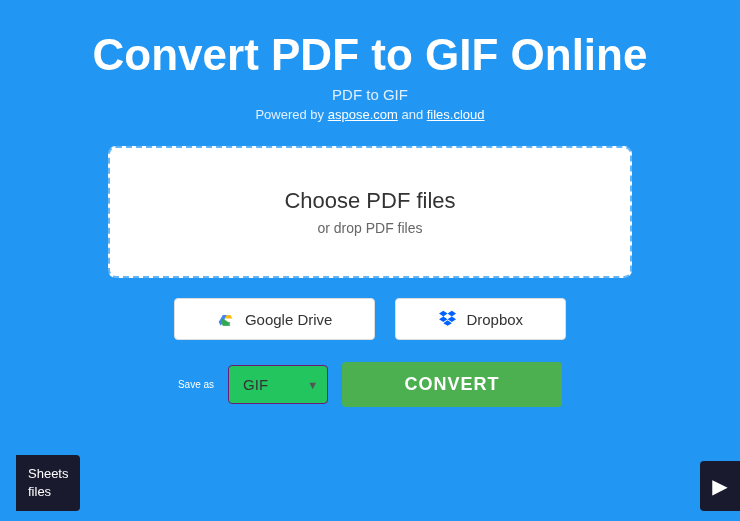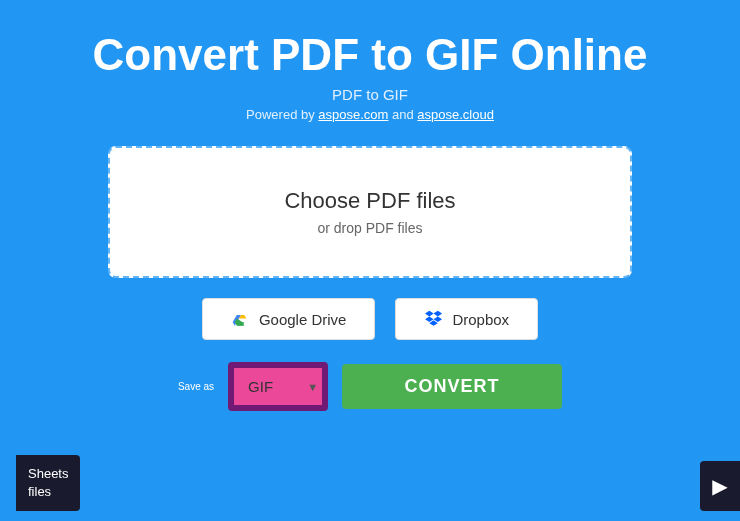--- a/index.html
+++ b/index.html
@@ -77,21 +77,21 @@
     .cloud-buttons {
       display: flex;
       gap: 20px;
       margin-bottom: 22px;
     }
 
     .cloud-btn {
       display: flex;
       align-items: center;
       gap: 8px;
-      padding: 10px 28px;
+      padding: 10px 42px;
       background: #ffffff;
       border: 1px solid #ddd;
       border-radius: 4px;
       font-size: 15px;
       color: #333;
       cursor: pointer;
       font-weight: 400;
     }
 
     .gdrive-icon {
@@ -123,23 +123,23 @@
     }
 
     .save-as-label {
       color: #ffffff;
       font-size: 10px;
     }
 
     .format-select {
       padding: 10px 14px;
       font-size: 15px;
-      border: 6px solid #701a75;
+      border: 1px solid #701a75;
       border-radius: 4px;
-      background: #ec4899;
+      background: #22c55e;
       color: #333;
       min-width: 100px;
       appearance: none;
       -webkit-appearance: none;
       cursor: pointer;
       padding-right: 32px;
       position: relative;
     }
 
     .select-wrapper {
@@ -205,21 +205,21 @@
 </head>
 <body>
 
 <div class="main-container">
 
   <h1 class="page-title">Convert PDF to GIF Online</h1>
 
   <p class="page-subtitle">PDF to GIF</p>
 
   <p class="powered-by">
-    <span>Powered by </span><a href="#">aspose.com</a><span> and </span><a href="#">aspose.cloud</a>
+    <span>Powered by </span><a href="#">aspose.com</a><span> and </span><a href="#">files.cloud</a>
   </p>
 
   <div class="drop-zone">
     <div class="drop-zone-title">Choose PDF files</div>
     <div class="drop-zone-subtitle">or drop PDF files</div>
   </div>
 
   <div class="cloud-buttons">
     <button class="cloud-btn">
 

